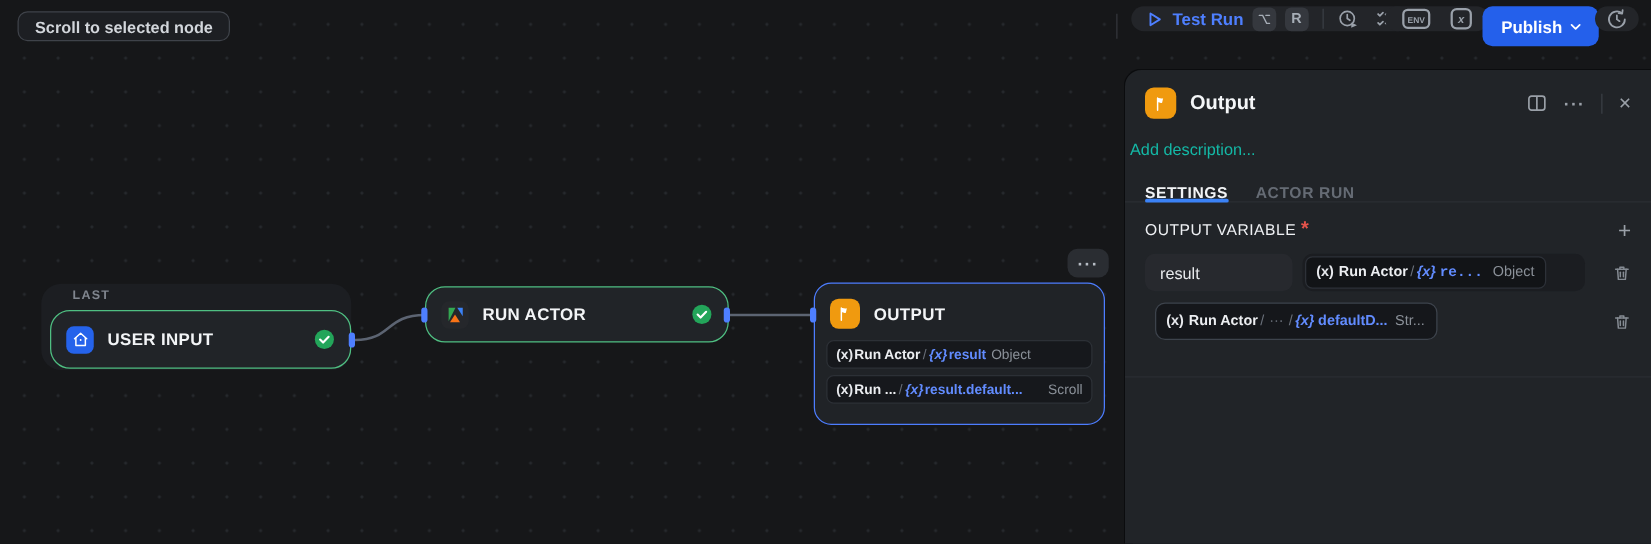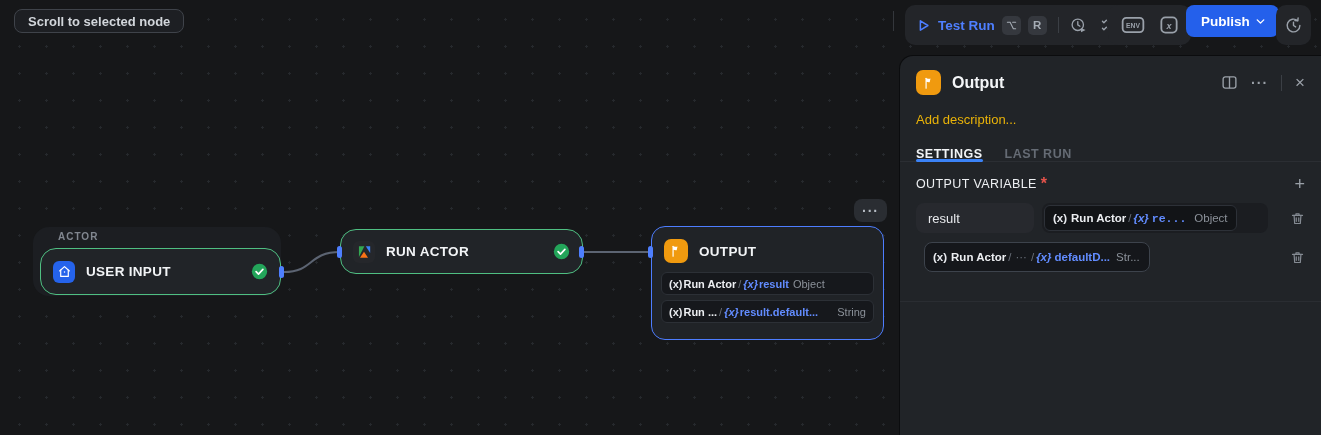--- a/index.html
+++ b/index.html
@@ -37,36 +37,36 @@
   .seg-prefix { color:#e8eaee; font-weight:700; }
   .seg-src { color:#eceef1; font-weight:700; margin-left:1px; }
   .seg-sep { color:#6a707a; margin:0 2px; }
   .seg-brace { color:#628cff; font-weight:700; font-style:italic; }
   .seg-var { color:#628cff; font-weight:700; margin-left:1px; }
   .seg-type { color:#8b9199; margin-left:4px; }
   .more-btn { position:absolute; left:854px; top:199px; width:33px; height:23px;
     background:#2a2d32; border-radius:8px; color:#b6bcc4; display:flex; align-items:center;
     justify-content:center; font-size:14px; font-weight:700; letter-spacing:1px; cursor:pointer; }
   
-  .tb-group { position:absolute; top:5px; height:40px; background:#232529; border-radius:10px;
+  .tb-group { position:absolute; top:5px; height:20px; background:#232529; border-radius:10px;
     display:flex; align-items:center;text-align:center; }
   .tb-div { width:1px; height:16px; background:#3b3f45; }
   .keycap { min-width:19px; height:19px; padding:0 4px; background:#35383e; border-radius:5px;
     color:#a6adb6; font-size:11.5px; font-weight:700; display:flex; align-items:center; justify-content:center; }
   .tb-icon { color:#9aa1aa; display:flex; align-items:center; justify-content:center; cursor:pointer; }
   .publish { position:absolute; left:1186px; top:5px; height:32px; padding:0 12px 0 15px;
     background:#2460eb; border:none; border-radius:8px; color:#fff; font-size:13.5px; font-weight:700;
     display:flex; align-items:center; gap:4px; cursor:pointer; font-family:inherit; }
   
   #panel { position:absolute; left:899px; top:55px; right:0; bottom:0; background:#212428;
     border-left:1px solid #0b0c0e; border-top:1px solid #0b0c0e; border-top-left-radius:14px; }
   .p-head { display:flex; align-items:center; padding:14px 16px 0 16px; }
   .p-title { font-size:16px; font-weight:700; color:#f4f6f8; margin-left:11px; flex:1; }
   .p-head-icons { display:flex; align-items:center; gap:13px; color:#9aa0a8; }
-  .p-desc { padding:17px 16px 0 16px; font-size:13px; color:#eab308; cursor:text; }
+  .p-desc { padding:17px 16px 0 4px; font-size:13px; color:#14b8a6; cursor:text; }
   .p-tabs { display:flex; gap:22px; padding:20px 16px 0 16px; border-bottom:1px solid #2b2e33; }
   .p-tab { font-size:12.5px; font-weight:700; letter-spacing:.5px; 
     color:#656b74; cursor:pointer; position:relative; }
   .p-tab.active { color:#f2f4f6; }
   .p-tab.active::after { content:""; position:absolute; left:0; right:0; bottom:-1px; height:3px;
     background:#3b82f6; border-radius:2px; }
   .p-sec { display:flex; align-items:center; padding:13px 16px 10px 16px; }
   .p-sec-label { font-size:12.5px; font-weight:400; letter-spacing:.4px; color:#eef0f3; }
   .req { color:#e5534b; margin-left:4px; font-weight:700; }
   .plus { margin-left:auto; color:#9aa0a8; font-size:18px; line-height:1; cursor:pointer; }
@@ -90,21 +90,21 @@
 <div id="canvas">
 
   <svg id="edges" width="1321" height="435" viewBox="0 0 1321 435">
     <path d="M284 272 C314 272 308 252 340 252" fill="none" stroke="#5c6472" stroke-width="2"></path>
     <path d="M584 252 H650" fill="none" stroke="#5c6472" stroke-width="2"></path>
   </svg>
 
   <button class="scroll-btn">Scroll to selected node</button>
 
   <div class="start-group">
-    <div class="start-label">ACTOR</div>
+    <div class="start-label">LAST</div>
   </div>
   <div class="node green" style="left:40px; top:248px; width:241px; height:47px;">
     <span class="icon-sq" style="background:#2563eb;">
       <svg width="13" height="13" viewBox="0 0 24 24" fill="none" stroke="#fff" stroke-width="2.2" stroke-linecap="round" stroke-linejoin="round">
         <path d="M3 11 L12 3 L21 11"></path>
           <path d="M5 9.5 V21 H19 V9.5"></path>
           <circle cx="12" cy="13" r="1.4" fill="#fff" stroke="none"></circle>
       </svg>
     </span>
     <span class="node-title">USER INPUT</span>
@@ -150,21 +150,21 @@
       <span class="seg-brace">{x}</span>
       <span class="seg-var">result</span>
       <span class="seg-type">Object</span>
     </div>
     <div class="out-row">
       <span class="seg-prefix">(x)</span>
       <span class="seg-src">Run ...</span>
       <span class="seg-sep">/</span>
       <span class="seg-brace">{x}</span>
       <span class="seg-var">result.default...</span>
-      <span class="seg-type" style="margin-left:auto;">String</span>
+      <span class="seg-type" style="margin-left:auto;">Scroll</span>
     </div>
   </div>
   <div class="port" style="left:648px; top:246px;"></div>
 </div>
 
 <div class="vline" style="left:893px; top:11px; height:20px;"></div>
 
 <div class="tb-group" style="left:905px; padding:0 11px; gap:7px;">
   <span class="tb-icon">
     <svg width="15" height="15" viewBox="0 0 24 24" fill="none" stroke="#4e7fff" stroke-width="2.4" stroke-linejoin="round">
@@ -248,21 +248,21 @@
       <span style="cursor:pointer; font-size:14px; font-weight:700; letter-spacing:1px;">···</span>
       <span class="tb-div"></span>
       <span style="cursor:pointer; font-size:17px; line-height:1;">×</span>
     </span>
   </div>
 
   <div class="p-desc">Add description...</div>
 
   <div class="p-tabs">
     <span class="p-tab active">SETTINGS</span>
-    <span class="p-tab">LAST RUN</span>
+    <span class="p-tab">ACTOR RUN</span>
   </div>
 
   <div class="p-sec">
     <span class="p-sec-label">OUTPUT VARIABLE</span>
     <span class="req">*</span>
     <span class="plus">+</span>
   </div>
 
   <div class="var-row">
     <div class="var-name">result</div>

